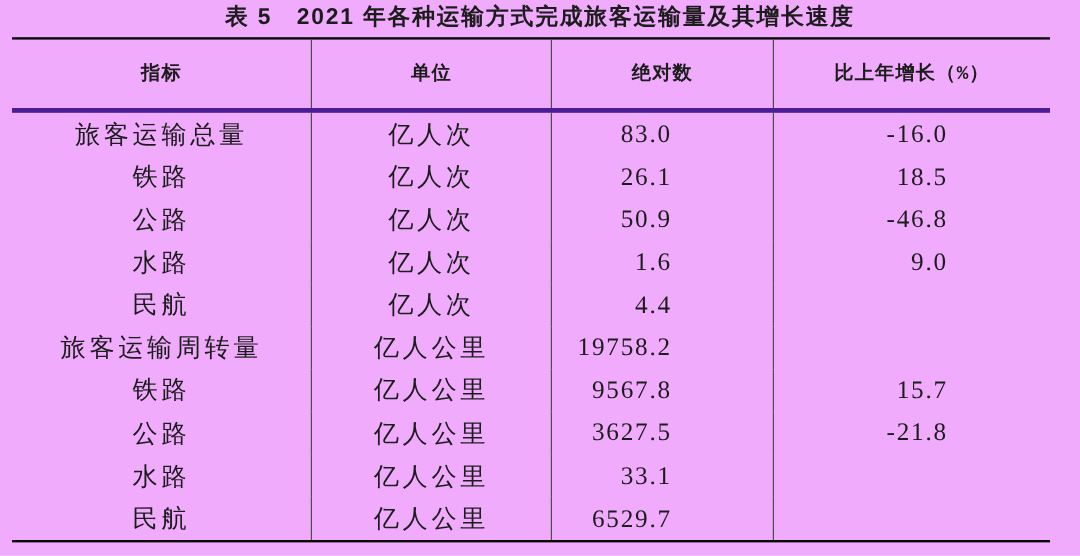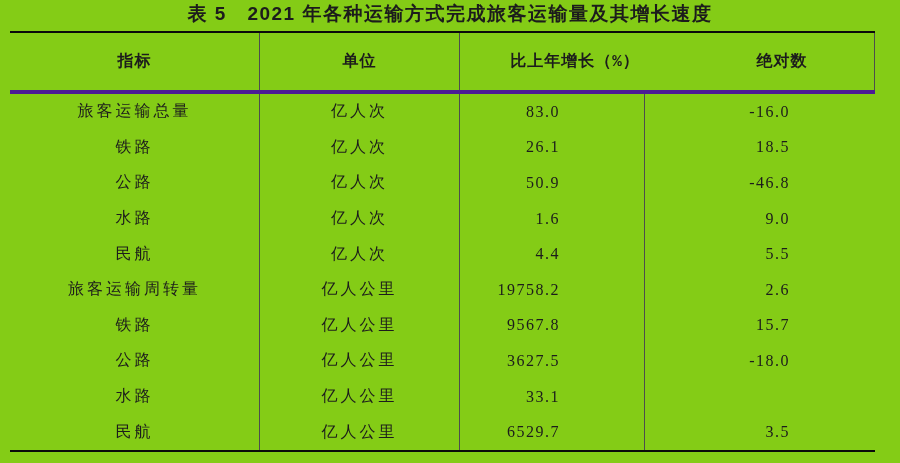--- a/index.html
+++ b/index.html
@@ -1,20 +1,20 @@
 <!DOCTYPE html>
 <html><head>
 <meta charset="utf-8">
 <style>
   html, body { margin: 0; padding: 0; }
   .page {
     position: relative;
     width: 900px;
     height: 463px;
-    background: #84cc16;
+    background: #f0abfc;
     font-family: "Liberation Serif", "DejaVu Serif", serif;
     color: #1c1c1c;
     overflow: hidden;
   }
   .doc-title {
     position: absolute;
     top: 1px;
     left: 0;
     width: 100%;
     text-align: center;
@@ -44,21 +44,21 @@
     font-size: 16px;
     font-weight: 600;
     letter-spacing: 1px;
   }
   .cell {
     box-sizing: border-box;
     height: 100%;
     display: flex;
     align-items: center;
     justify-content: center;
-    font-size: 16px;
+    font-size: 21px;
     white-space: nowrap;
   }
   .c1 { width: 250px; border-right: 1px solid #4d4d4d; }
   .c2 { width: 200px; border-right: 1px solid #4d4d4d; }
   .c3 { width: 185px; border-right: 1px solid #4d4d4d; }
   .c4 { width: 230px; }
   .cjk { letter-spacing: 3px; }
   .num { letter-spacing: 1.5px; }
   .trow .c3.num { justify-content: flex-end; padding-right: 84px; }
   .trow .c4.num { justify-content: flex-end; padding-right: 85px; }
@@ -69,22 +69,22 @@
 
 <div class="page">
 
   <div class="doc-title">表 5　2021 年各种运输方式完成旅客运输量及其增长速度</div>
 
   <div class="stat-table">
 
     <div class="trow thead-row">
       <div class="cell c1">指标</div>
       <div class="cell c2">单位</div>
+      <div class="cell c3">绝对数</div>
       <div class="cell c4">比上年增长（%）</div>
-      <div class="cell c3">绝对数</div>
     </div>
 
     <div class="trow">
       <div class="cell c1 cjk">旅客运输总量</div>
       <div class="cell c2 cjk">亿人次</div>
       <div class="cell c3 num">83.0</div>
       <div class="cell c4 num">-16.0</div>
     </div>
 
     <div class="trow">
@@ -105,51 +105,48 @@
       <div class="cell c1 cjk">水路</div>
       <div class="cell c2 cjk">亿人次</div>
       <div class="cell c3 num">1.6</div>
       <div class="cell c4 num">9.0</div>
     </div>
 
     <div class="trow">
       <div class="cell c1 cjk">民航</div>
       <div class="cell c2 cjk">亿人次</div>
       <div class="cell c3 num">4.4</div>
-      <div class="cell c4 num">5.5</div>
     </div>
 
     <div class="trow">
       <div class="cell c1 cjk">旅客运输周转量</div>
       <div class="cell c2 cjk">亿人公里</div>
       <div class="cell c3 num">19758.2</div>
-      <div class="cell c4 num">2.6</div>
     </div>
 
     <div class="trow">
       <div class="cell c1 cjk">铁路</div>
       <div class="cell c2 cjk">亿人公里</div>
       <div class="cell c3 num">9567.8</div>
       <div class="cell c4 num">15.7</div>
     </div>
 
     <div class="trow">
       <div class="cell c1 cjk">公路</div>
       <div class="cell c2 cjk">亿人公里</div>
       <div class="cell c3 num">3627.5</div>
-      <div class="cell c4 num">-18.0</div>
+      <div class="cell c4 num">-21.8</div>
     </div>
 
     <div class="trow">
       <div class="cell c1 cjk">水路</div>
       <div class="cell c2 cjk">亿人公里</div>
       <div class="cell c3 num">33.1</div>
     </div>
 
     <div class="trow">
       <div class="cell c1 cjk">民航</div>
       <div class="cell c2 cjk">亿人公里</div>
       <div class="cell c3 num">6529.7</div>
-      <div class="cell c4 num">3.5</div>
     </div>
 
   </div>
 </div>
 
 </body></html>

